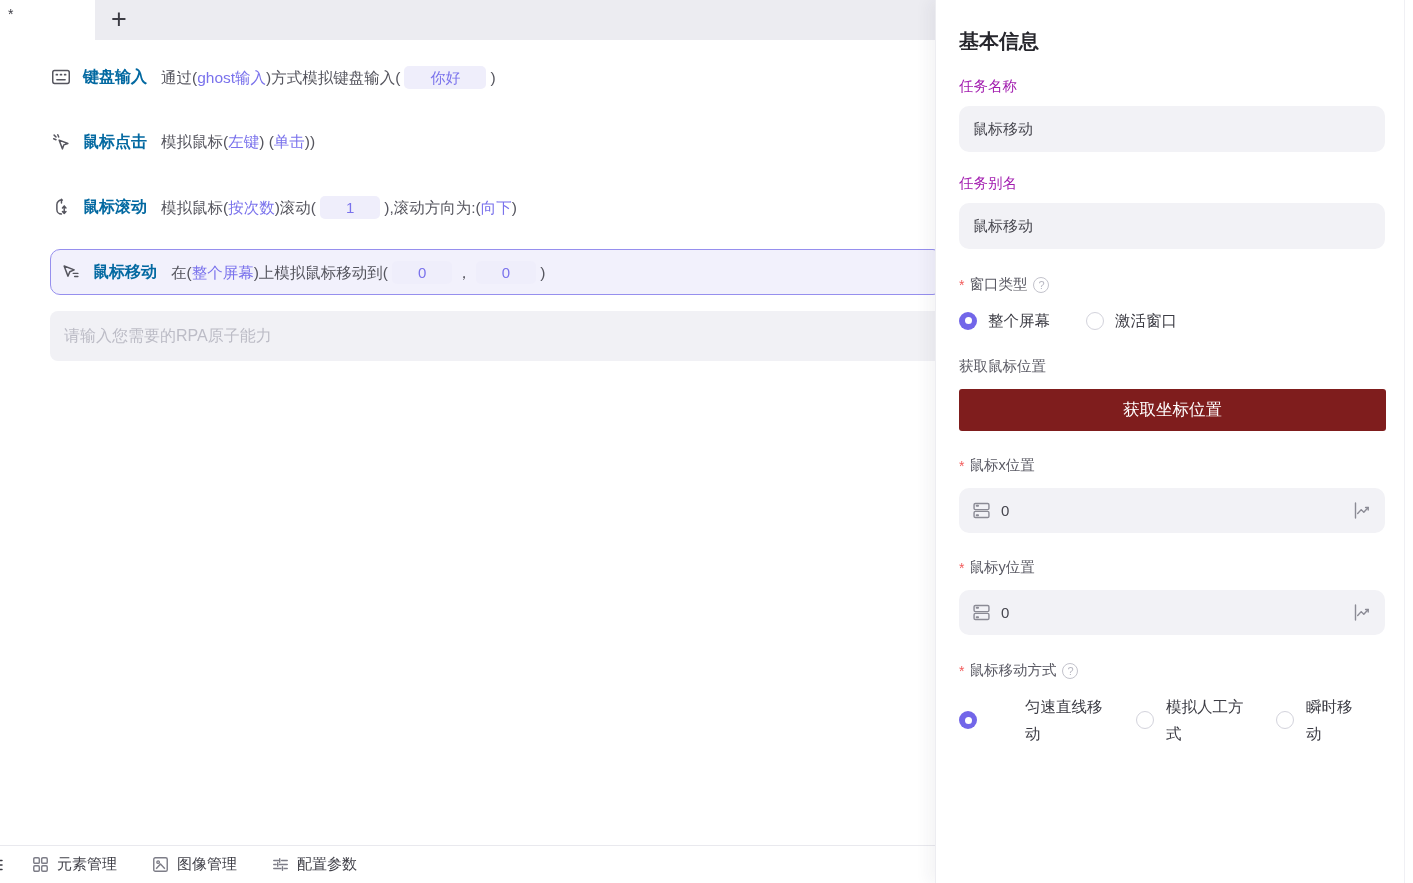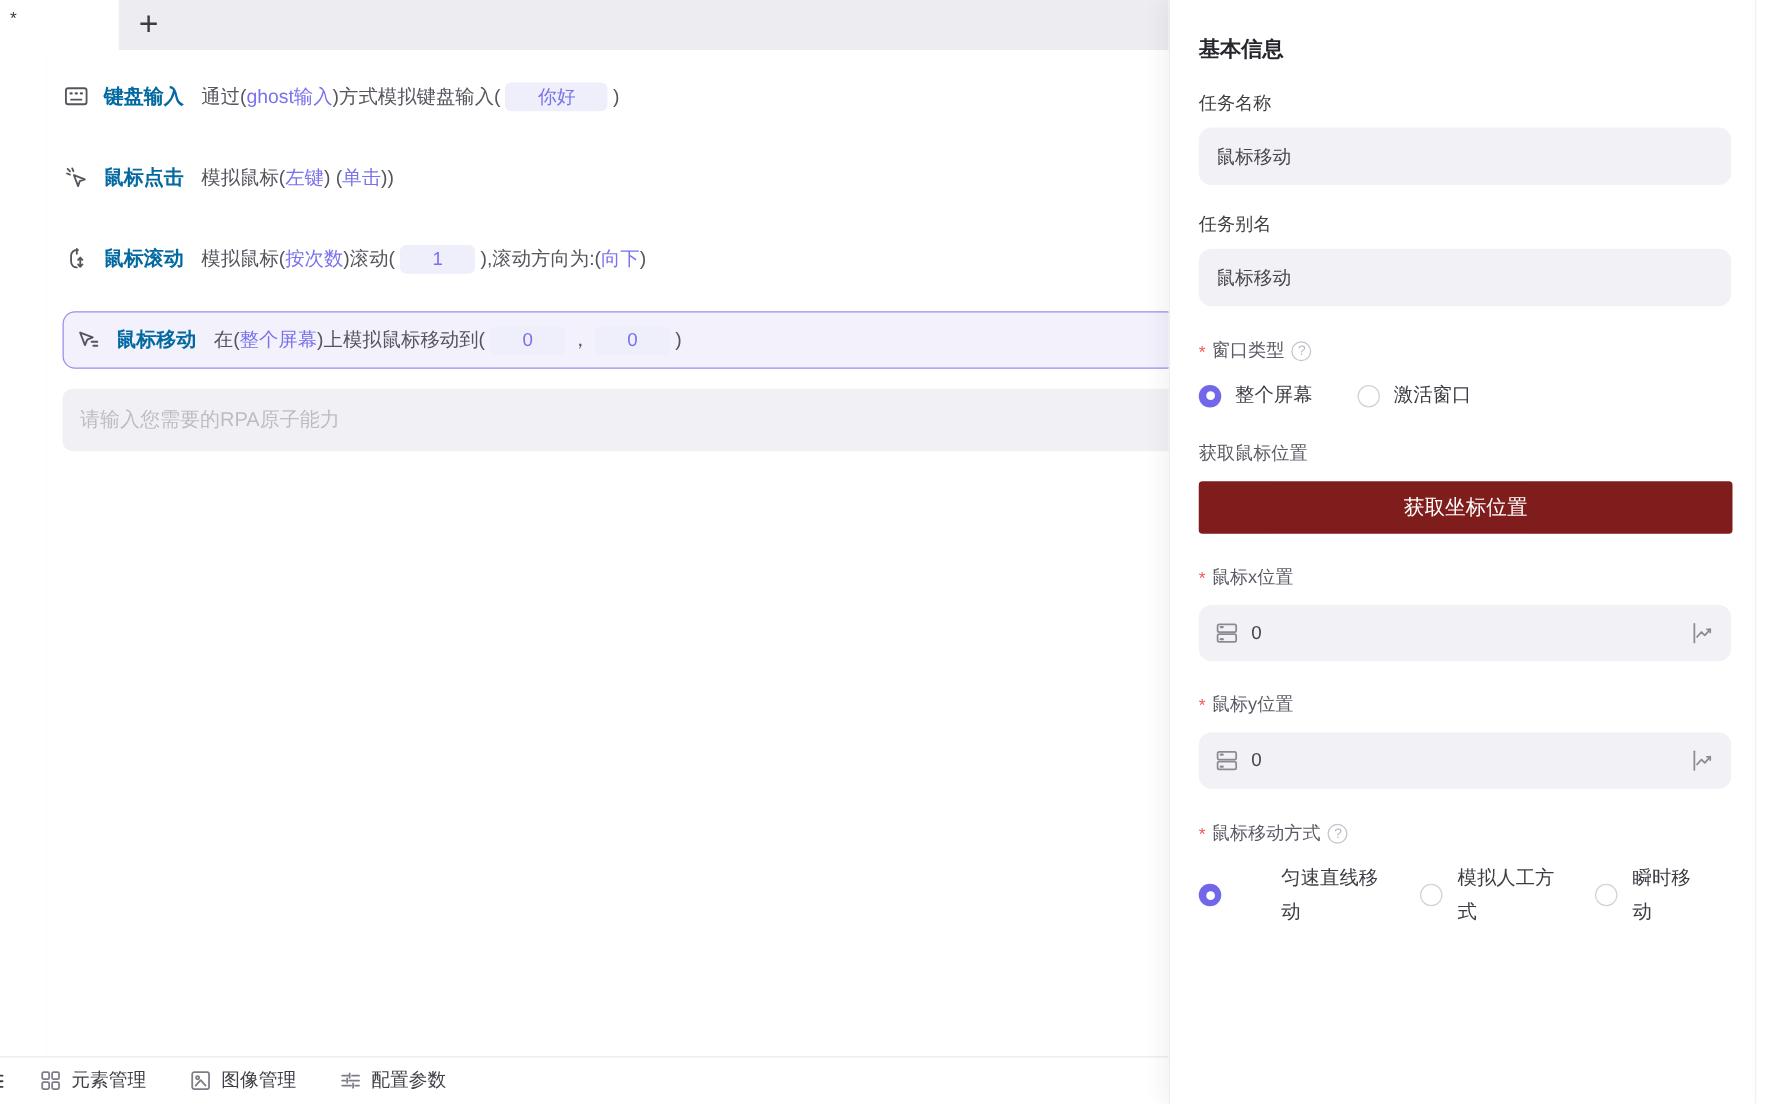--- a/index.html
+++ b/index.html
@@ -41,22 +41,22 @@
   .bb-item svg { width:19px; height:19px; margin-right:7px; }
   .bb-label { font-size:15px; color:#3f3f47; }
   .bb-clip { position:absolute; left:-13px; top:10px; width:20px; height:18px; }
   .bb-clip svg { width:18px; height:18px; }
 
   
   .panel { position:absolute; left:935px; top:0; width:478px; height:883px; background:#fff;
            border-left:1px solid #ededf1; box-shadow:-7px 0 14px rgba(40,40,60,.05);
            padding:28px 28px 0 23px; z-index:5; }
   .panel-track { position:absolute; right:8px; top:0; width:1px; height:883px; background:#f0f0f4; }
-  .sec-title { font-size:17px; font-weight:700; color:#26262c; }
-  .fld-label { font-size:14.5px; color:#404040; margin:22px 0 10px 0; }
+  .sec-title { font-size:20px; font-weight:700; color:#26262c; }
+  .fld-label { font-size:14.5px; color:#a21caf; margin:22px 0 10px 0; }
   .req-row { display:flex; align-items:center; font-size:14.5px; color:#5a5a64; margin:26px 0 13px 0; }
   .req { color:#f25a5a; margin-right:5px; font-size:14px; }
   .help { width:16px; height:16px; border:1px solid #c3c3cc; border-radius:50%; color:#b8b8c2;
           font-size:11px; line-height:14px; text-align:center; margin-left:6px; flex:none; }
   .tinput { height:46px; background:#f2f2f6; border-radius:10px; display:flex; align-items:center;
             padding:0 14px; font-size:15px; color:#46464e; }
   .vinput { height:45px; background:#f2f2f6; border-radius:10px; display:flex; align-items:center;
             padding:0 12px; font-size:15px; color:#46464e; }
   .vinput .ic-left { width:21px; height:21px; margin-right:9px; flex:none; }
   .vinput .ic-right { width:21px; height:21px; margin-left:auto; flex:none; cursor:pointer; }

